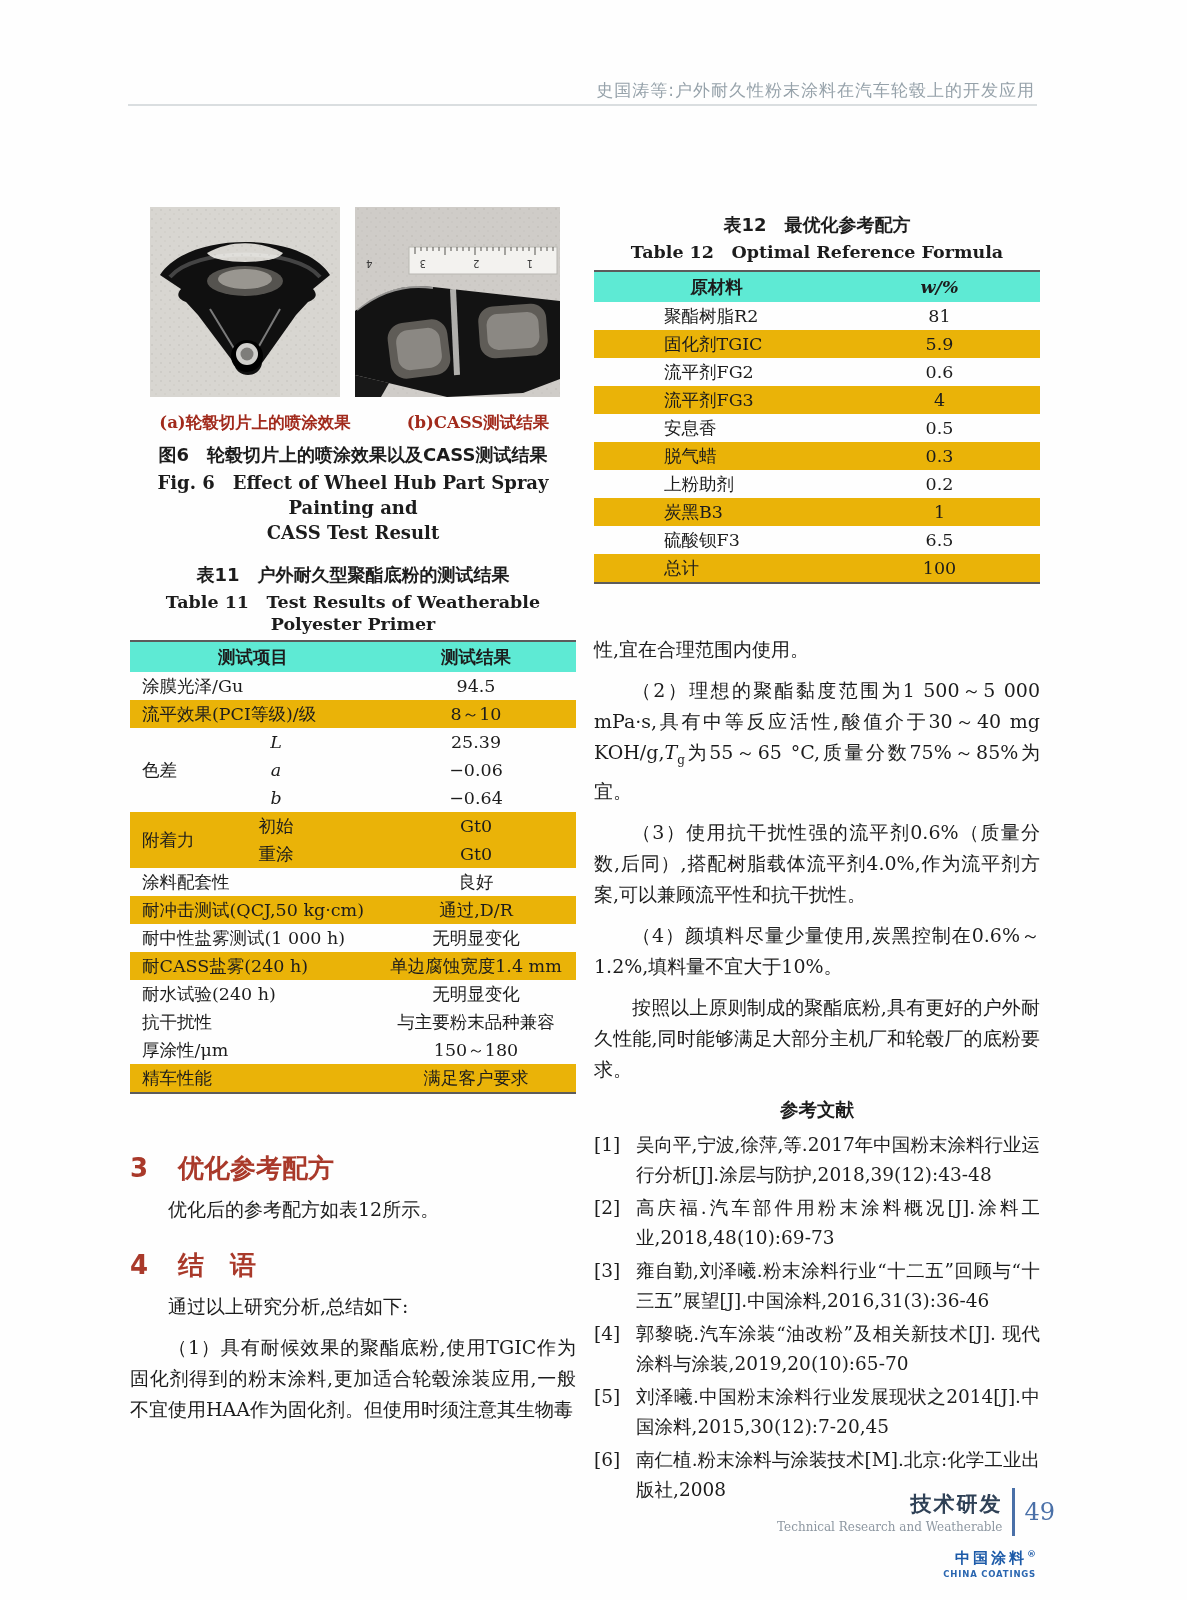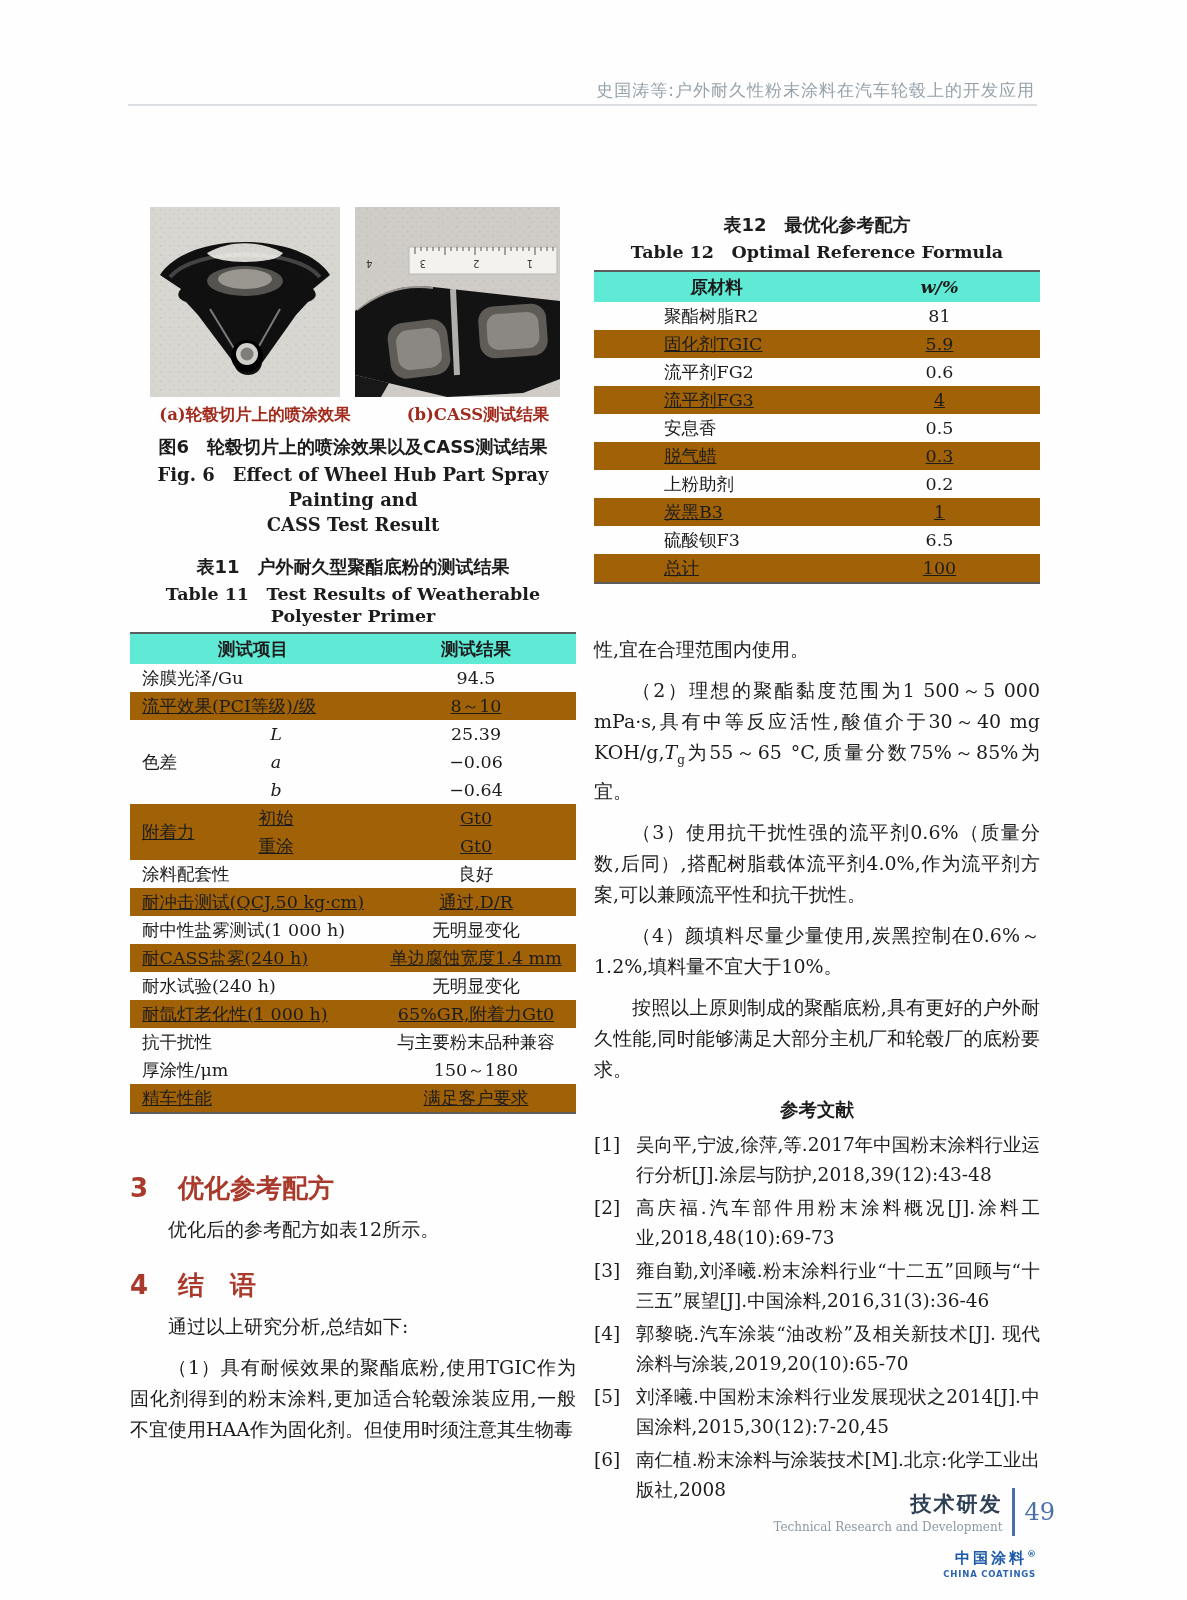--- a/index.html
+++ b/index.html
@@ -10,35 +10,35 @@
   .hdr { position:absolute; top:79px; right:152px; font-size:17px; color:#96a2aa;
          font-family:"DejaVu Sans", sans-serif; letter-spacing:1px; }
   .hdr-rule { position:absolute; top:104px; left:128px; width:909px; height:2px; background:#dadee0; }
 
   .col-left  { position:absolute; left:130px; top:207px; width:446px; }
   .col-right { position:absolute; left:594px; top:195px; width:446px; }
 
   
   .photos { display:flex; gap:15px; padding-left:20px; }
   .photo { display:block; }
-  .photo-caps { display:flex; margin-top:7px; font-size:16.5px; color:#a12a1c; font-weight:bold; }
+  .photo-caps { display:flex; margin-top:15px; font-size:16.5px; color:#a12a1c; font-weight:bold; }
   .cap-a { width:250px; text-align:center; }
   .cap-b { flex:1; text-align:center; }
   .fig-title-cn { margin-top:9px; text-align:center; font-family:"DejaVu Sans",sans-serif; font-weight:bold; font-size:18px; }
   .fig-title-en { margin-top:3px; text-align:center; font-weight:bold; font-size:18px; line-height:25px; }
 
   
   .tbl-title-cn { margin-top:18px; text-align:center; font-family:"DejaVu Sans",sans-serif; font-weight:bold; font-size:18px; }
   .tbl-title-en { margin-top:3px; text-align:center; font-weight:bold; font-size:17.5px; }
   .tbl { margin-top:6px; border-top:2px solid #5c5c5c; border-bottom:2px solid #5c5c5c; font-size:17.5px; }
   .r { display:grid; height:28px; line-height:28px; }
   .t11 .r { grid-template-columns:246px 200px; }
   .t12 .r { grid-template-columns:245px 201px; }
   .r.head { height:30px; line-height:30px; font-weight:bold; background:#5eead4; }
-  .r.alt  { background:#a16207;text-decoration:underline; }
+  .r.alt  { background:#eab308; }
   .c-name { padding-left:12px; }
   .t12 .c-name { padding-left:70px; }
   .head .c-name { padding-left:0 !important; text-align:center; }
   .c-val { text-align:center; }
   .r.grp { grid-template-columns:96px 150px 200px !important; height:auto; }
   .grp3 { grid-template-rows:repeat(3,28px); }
   .grp2 { grid-template-rows:repeat(2,28px); }
   .g-label { grid-column:1; padding-left:12px; align-self:center; }
   .grp3 .g-label { grid-row:1/4; }
   .grp2 .g-label { grid-row:1/3; }
@@ -192,24 +192,20 @@
           <div class="c-val">无明显变化</div>
         </div>
       <div class="r alt">
           <div class="c-name">耐CASS盐雾(240 h)</div>
           <div class="c-val">单边腐蚀宽度1.4 mm</div>
         </div>
       <div class="r">
           <div class="c-name">耐水试验(240 h)</div>
           <div class="c-val">无明显变化</div>
         </div>
-      <div class="r alt">
-          <div class="c-name">耐氙灯老化性(1 000 h)</div>
-          <div class="c-val">65%GR,附着力Gt0</div>
-        </div>
       <div class="r">
           <div class="c-name">抗干扰性</div>
           <div class="c-val">与主要粉末品种兼容</div>
         </div>
       <div class="r">
           <div class="c-name">厚涂性/μm</div>
           <div class="c-val">150～180</div>
         </div>
       <div class="r alt">
           <div class="c-name">精车性能</div>
@@ -321,19 +317,19 @@
 
     <div class="logo">
       <div class="logo-cn"><span>中国涂料</span><span class="reg">®</span></div>
       <div class="logo-en">CHINA COATINGS</div>
     </div>
   </div>
 
   <div class="footer">
     <div class="f-left">
       <div class="f-cn">技术研发</div>
-      <div class="f-en">Technical Research and Development</div>
+      <div class="f-en">Technical Research and Weatherable</div>
     </div>
     <div class="f-bar"></div>
     <div class="f-num">49</div>
   </div>
 
 </div>
 
 </body></html>

